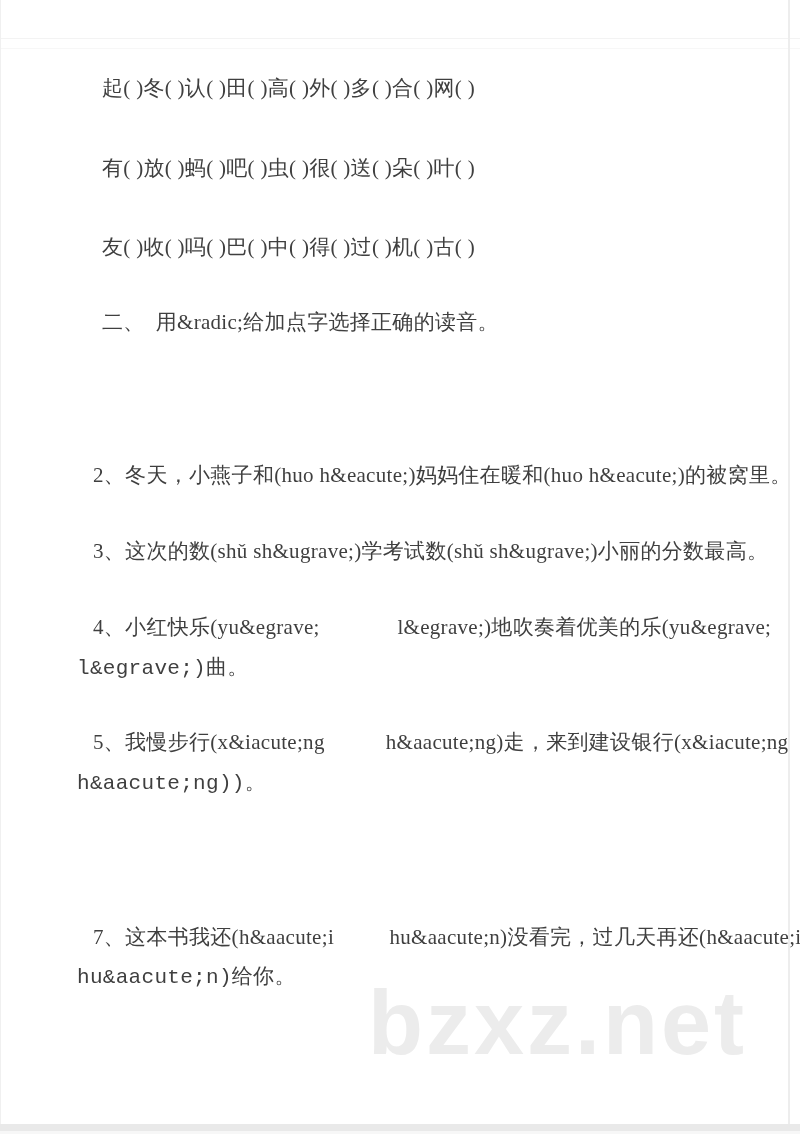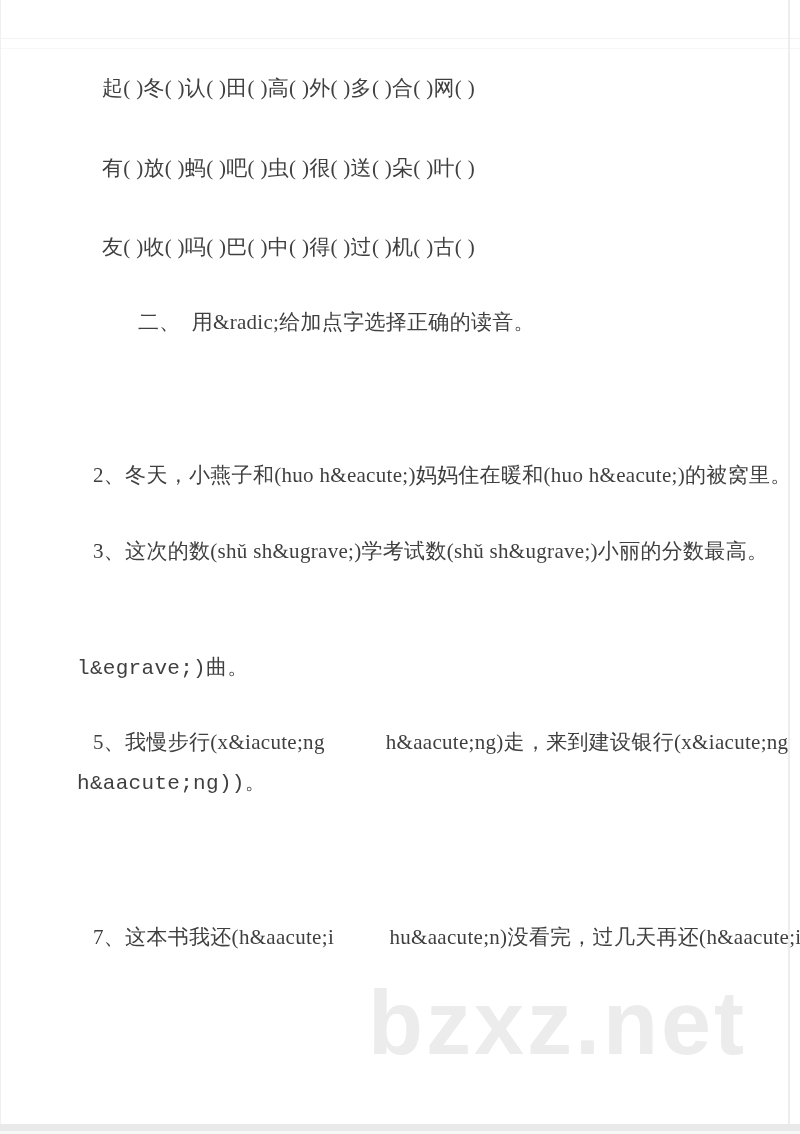--- a/index.html
+++ b/index.html
@@ -12,21 +12,21 @@
   }
   .line{
     position:absolute;
     font-size:21px;
     line-height:26px;
     color:#3f3f3f;
     white-space:pre;
     letter-spacing:0.3px;
   }
   .row-line{left:102px;}
-  .heading-line{left:102px;margin-left:36px;}
+  .heading-line{left:102px;}
   .q-line{left:93px;}
   .cont-line{left:77px;font-family:Liberation Mono, monospace;}
   .watermark{
     position:absolute;
     left:368px;top:972px;
     font-family:"Liberation Sans","DejaVu Sans",sans-serif;
     font-weight:bold;
     font-size:90px;
     letter-spacing:3px;
     color:#ececec;
@@ -59,21 +59,23 @@
   <div class="line row-line" style="top:155px">有( )放( )蚂( )吧( )虫( )很( )送( )朵( )叶( )</div>
   <div class="line row-line" style="top:234px">友( )收( )吗( )巴( )中( )得( )过( )机( )古( )</div>
 
   <div class="line heading-line" style="top:309px">二、  用&amp;radic;给加点字选择正确的读音。</div>
 
 
   <div class="line q-line" style="top:462px">2、冬天，小燕子和(huo h&amp;eacute;)妈妈住在暖和(huo h&amp;eacute;)的被窝里。</div>
 
   <div class="line q-line" style="top:538px">3、这次的数(shǔ sh&amp;ugrave;)学考试数(shǔ sh&amp;ugrave;)小丽的分数最高。</div>
 
+  <div class="line q-line" style="top:614px">4、小红快乐(yu&amp;egrave;              l&amp;egrave;)地吹奏着优美的乐(yu&amp;egrave;</div>
   <div class="line cont-line" style="top:656px">l&amp;egrave;)曲。</div>
 
   <div class="line q-line" style="top:729px">5、我慢步行(x&amp;iacute;ng           h&amp;aacute;ng)走，来到建设银行(x&amp;iacute;ng</div>
   <div class="line cont-line" style="top:771px">h&amp;aacute;ng))。</div>
 
 
   <div class="line q-line" style="top:924px">7、这本书我还(h&amp;aacute;i          hu&amp;aacute;n)没看完，过几天再还(h&amp;aacute;i</div>
+  <div class="line cont-line" style="top:965px">hu&amp;aacute;n)给你。</div>
 
 </div>
 
 </body></html>

